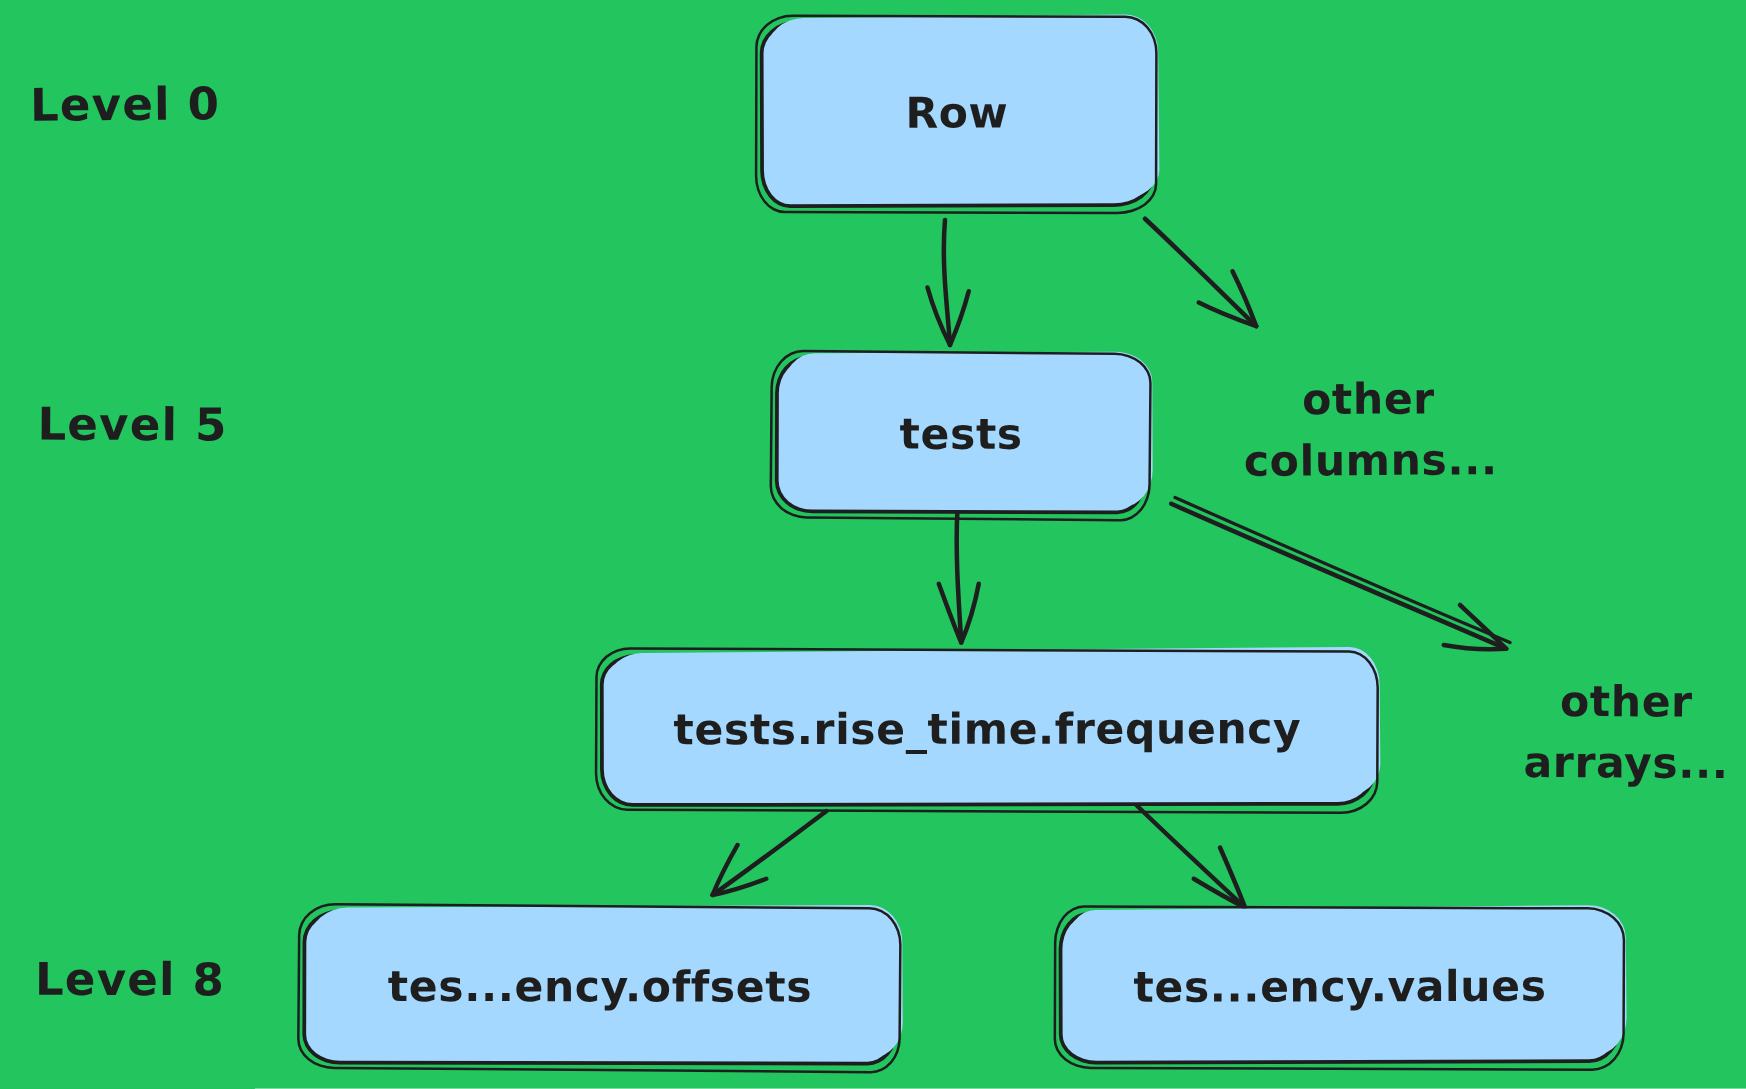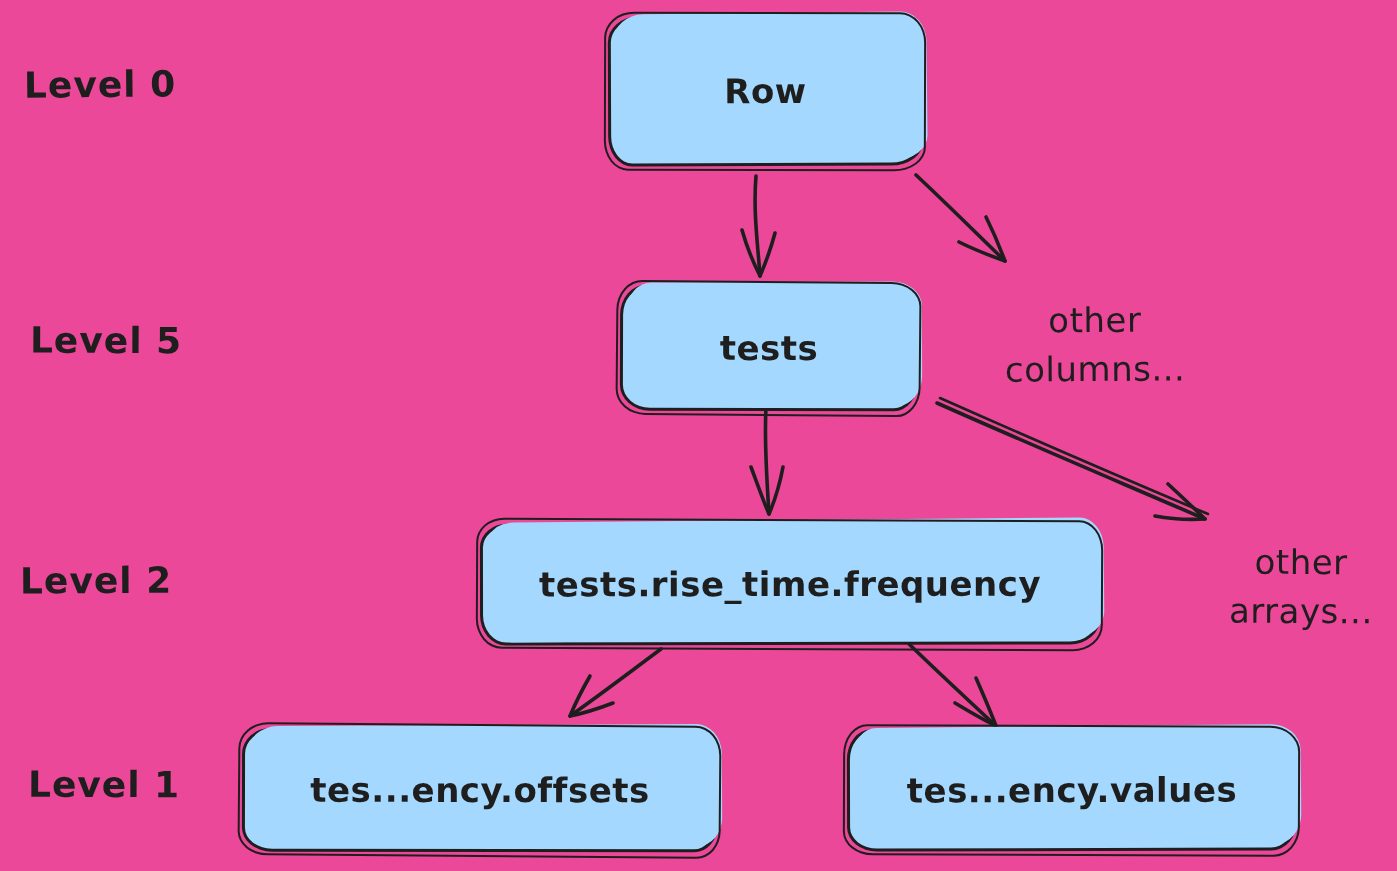--- a/index.html
+++ b/index.html
@@ -5,21 +5,21 @@
   * { margin: 0; padding: 0; box-sizing: border-box; }
   html, body {
     width: 1397px; height: 871px;
     background: #ffffff;
     font-family: "DejaVu Sans", "Liberation Sans", sans-serif;
     overflow: hidden;
   }
   .canvas {
     position: relative;
     width: 1397px; height: 871px;
-    background: #ec4899;
+    background: #22c55e;
   }
   
   .node {
     position: absolute;
     display: flex;
     align-items: center;
     justify-content: center;
     background: #a5d8ff;
     border: 3.5px solid #1e1e1e;
     color: #1e1e1e;
@@ -70,21 +70,21 @@
   }
   .lvl0 { left: 24px; top: 64px;  transform: rotate(-0.5deg); }
   .lvl1 { left: 30px; top: 320px; transform: rotate(0.3deg); }
   .lvl2 { left: 20px; top: 560px; transform: rotate(-0.3deg); }
   .lvl3 { left: 28px; top: 764px; transform: rotate(0.2deg); }
 
   
   .annotation {
     position: absolute;
     color: #1e1e1e;
-    font-weight: normal;
+    font-weight: bold;
     font-size: 34px;
     text-align: center;
     line-height: 1.45;
     letter-spacing: 0.5px;
     z-index: 2;
   }
   .ann-columns { left: 995px;  top: 296px; width: 200px; transform: rotate(-0.4deg); }
   .ann-arrays  { left: 1205px; top: 538px; width: 192px; transform: rotate(0.3deg); }
 
   
@@ -105,22 +105,21 @@
   }
   svg.edges path.thin { stroke-width: 2.6; }
 </style>
 </head>
 <body>
 
 <div class="canvas">
 
   <div class="level-label lvl0">Level 0</div>
   <div class="level-label lvl1">Level 5</div>
-  <div class="level-label lvl2">Level 2</div>
-  <div class="level-label lvl3">Level 1</div>
+  <div class="level-label lvl3">Level 8</div>
 
   <svg class="edges" viewBox="0 0 1397 871" xmlns="http://www.w3.org/2000/svg">
 
     <path d="M 756 176 C 753 212 758 246 760 276"></path>
     <path d="M 742 230 C 747 248 754 264 760 276 C 766 262 771 248 775 233"></path>
 
     <path d="M 916 175 C 946 203 974 231 1005 261"></path>
     <path d="M 959 242 C 975 250 991 256 1005 261 C 999 245 993 231 986 217"></path>
 
     <path d="M 766 407 C 764 443 767 481 769 514"></path>

